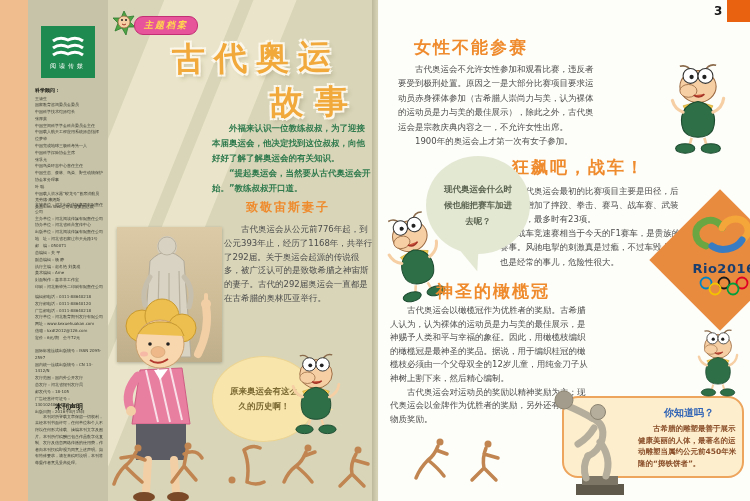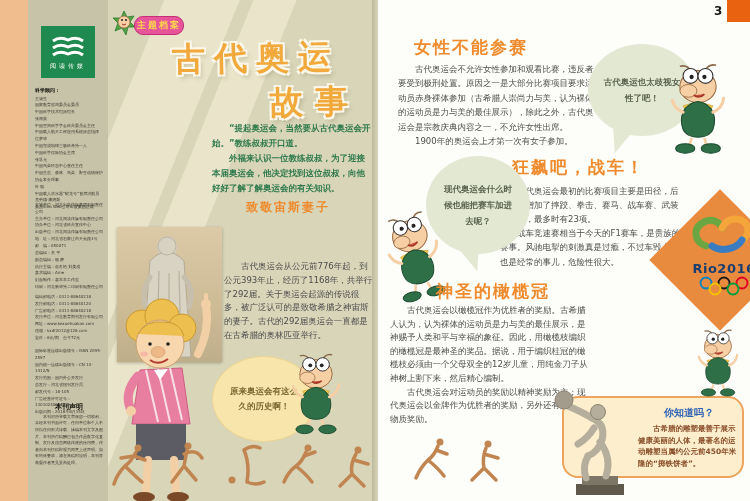--- a/index.html
+++ b/index.html
@@ -23,31 +23,31 @@
   .sb-advisors { top:86px; }
   .sb-pub { top:202px; }
   .sb-staff { top:250px; }
   .sb-contact { top:294px; }
   .sb-issue { top:348px; }
   .sb-statement { top:402px; }
   .statement-title { font-size:7px; font-weight:bold; text-align:center; color:#15150f; }
   .statement-body { font-size:4px; line-height:1.65; text-align:justify; text-indent:2em; }
   
   .badge-icon { position:absolute; left:112px; top:10px; width:24px; height:26px; }
-  .badge-pill { position:absolute; left:134px; top:16px; background:#e8549a; border:1px solid #c22f75; border-radius:9px; padding:2px 2px; color:#ffd84d; font-weight:bold; font-size:9px; letter-spacing:2px; white-space:nowrap; }
+  .badge-pill { position:absolute; left:134px; top:16px; background:#e8549a; border:1px solid #c22f75; border-radius:9px; padding:2px 9px; color:#ffd84d; font-weight:bold; font-size:9px; letter-spacing:2px; white-space:nowrap;font-style:italic; }
   .title1 { position:absolute; left:172px; top:36px; font-size:33px; font-weight:bold; color:#f2a93c; letter-spacing:9px; white-space:nowrap; transform:rotate(-1deg);
     text-shadow:-2px -2px 0 #fbf7ea,2px -2px 0 #fbf7ea,-2px 2px 0 #fbf7ea,2px 2px 0 #fbf7ea,3px 4px 4px rgba(90,70,30,0.25); }
   .title2 { position:absolute; left:270px; top:80px; font-size:33px; font-weight:bold; color:#f2a93c; letter-spacing:12px; white-space:nowrap; transform:rotate(-1deg);
     text-shadow:-2px -2px 0 #fbf7ea,2px -2px 0 #fbf7ea,-2px 2px 0 #fbf7ea,2px 2px 0 #fbf7ea,3px 4px 4px rgba(90,70,30,0.25); }
   .intro { position:absolute; left:212px; top:121px; width:160px; font-size:8.5px; font-weight:bold; color:#2f7a4d; line-height:1.75; }
   .intro p { text-indent:2em; }
   .statue-photo { position:absolute; left:117px; top:227px; width:105px; height:135px; background:linear-gradient(180deg,#dcc9a6 0%,#cdbb96 60%,#bfae8a 100%); box-shadow:0 1px 3px rgba(0,0,0,0.25); }
   .sec-h { font-weight:bold; color:#ef8b2d; letter-spacing:2px; white-space:nowrap; }
   .zeus-h { position:absolute; left:246px; top:199px; font-size:12px; }
-  .zeus-body { position:absolute; left:224px; top:223px; width:149px; font-size:8.5px; color:#4d4d4d; line-height:1.62;margin-top:37px; }
+  .zeus-body { position:absolute; left:224px; top:223px; width:149px; font-size:8.5px; color:#4d4d4d; line-height:1.62; }
   .body-text p { text-indent:2em; }
   .bubble { position:absolute; border-radius:50%; display:flex; align-items:center; justify-content:center; text-align:center; font-size:8.5px; font-weight:bold; }
   .bubble-cream { left:212px; top:356px; width:104px; height:86px; background:#f7e5ac; border:1px solid #ecd493; color:#7c6a33; padding:12px 16px; line-height:1.8; }
   .bubble-cream::after { content:""; position:absolute; right:-18px; top:52%; width:0; height:0; border-top:6px solid transparent; border-bottom:14px solid transparent; border-left:26px solid #f7e5ac; transform:rotate(12deg); }
   .mascot { position:absolute; }
   .mascot-left { left:286px; top:352px; width:60px; height:84px; }
   .woman { position:absolute; left:106px; top:290px; width:116px; height:214px; }
   .pictos-left { position:absolute; left:112px; top:436px; width:265px; height:58px; }
   
   .page-right { position:absolute; left:378px; top:0; width:372px; height:501px; background:#fdfdf9; overflow:hidden; }
@@ -191,22 +191,22 @@
       <circle cx="10" cy="10" r="1" fill="#222"></circle>
       <circle cx="14" cy="10" r="1" fill="#222"></circle>
       <path d="M10,14 Q12,16 14,14" stroke="#a33327" stroke-width="1" fill="none"></path>
     </svg>
     <div class="badge-pill">主题档案</div>
 
     <div class="title1">古代奥运</div>
     <div class="title2">故事</div>
 
     <div class="intro">
+      <p>外福来认识一位教练叔叔，为了迎接本届奥运会，他决定找到这位叔叔，向他好好了解了解奥运会的有关知识。</p>
       <p>“提起奥运会，当然要从古代奥运会开始。”教练叔叔开口道。</p>
-      <p>外福来认识一位教练叔叔，为了迎接本届奥运会，他决定找到这位叔叔，向他好好了解了解奥运会的有关知识。</p>
     </div>
 
     <div class="statue-photo">
       <svg width="105" height="135" viewBox="0 0 105 135">
         <ellipse cx="50" cy="20" rx="10" ry="11" fill="#d4cebf" stroke="#aaa withdrew" stroke-width="0"></ellipse>
         <path d="M33,34 Q50,16 67,34 L74,130 L26,130 Z" fill="#d9d3c4" stroke="#b2ab99" stroke-width="1"></path>
         <path d="M42,44 L40,126 M52,46 L52,126 M62,44 L64,126" stroke="#b8b19f" stroke-width="1.2" fill="none"></path>
         <path d="M33,50 Q24,64 28,78" stroke="#c6bfae" stroke-width="5" fill="none" stroke-linecap="round"></path>
         <path d="M67,50 Q78,62 72,80" stroke="#c6bfae" stroke-width="5" fill="none" stroke-linecap="round"></path>
         <circle cx="50" cy="19" r="9" fill="#d8d2c3" stroke="#b2ab99" stroke-width="0.8"></circle>
@@ -268,21 +268,20 @@
   <div class="page-right">
     <div class="corner-block"></div>
     <div class="page-num">3</div>
 
     <div class="sec-h women-h">女性不能参赛</div>
     <div class="women-body body-text">
       <p>古代奥运会不允许女性参加和观看比赛，违反者要受到极刑处置。原因之一是大部分比赛项目要求运动员赤身裸体参加（古希腊人崇尚力与美，认为裸体的运动员是力与美的最佳展示），除此之外，古代奥运会是宗教庆典内容之一，不允许女性出席。</p>
       <p>1900年的奥运会上才第一次有女子参加。</p>
     </div>
 
-    <div class="bubble bubble-sage bubble-disc">古代奥运也太歧视女性了吧！</div>
     <svg class="mascot mascot-point" viewBox="0 0 60 88">
       <use href="#bug"></use>
     </svg>
 
     <div class="sec-h chariot-h">狂飙吧，战车！</div>
     <div class="chariot-body body-text">
       <p>古代奥运会最初的比赛项目主要是田径，后来逐渐增加了摔跤、拳击、赛马、战车赛、武装赛跑等，最多时有23项。</p>
       <p>战车竞速赛相当于今天的F1赛车，是贵族的赛事。风驰电掣的刺激真是过瘾，不过车毁人亡也是经常的事儿，危险性很大。</p>
     </div>
 

